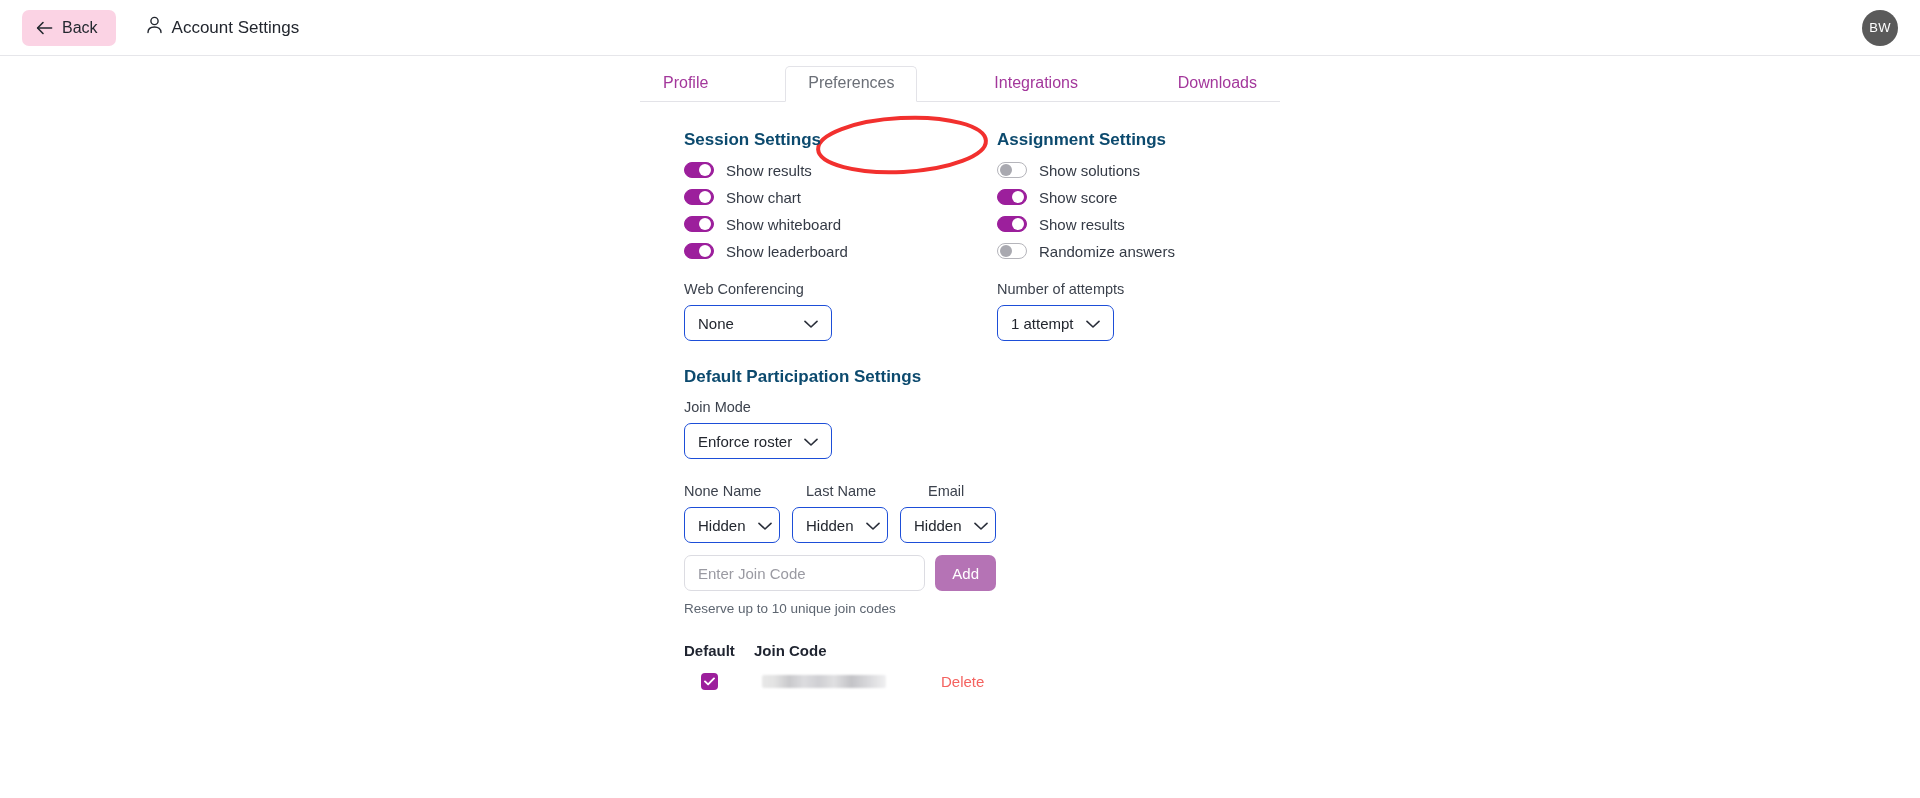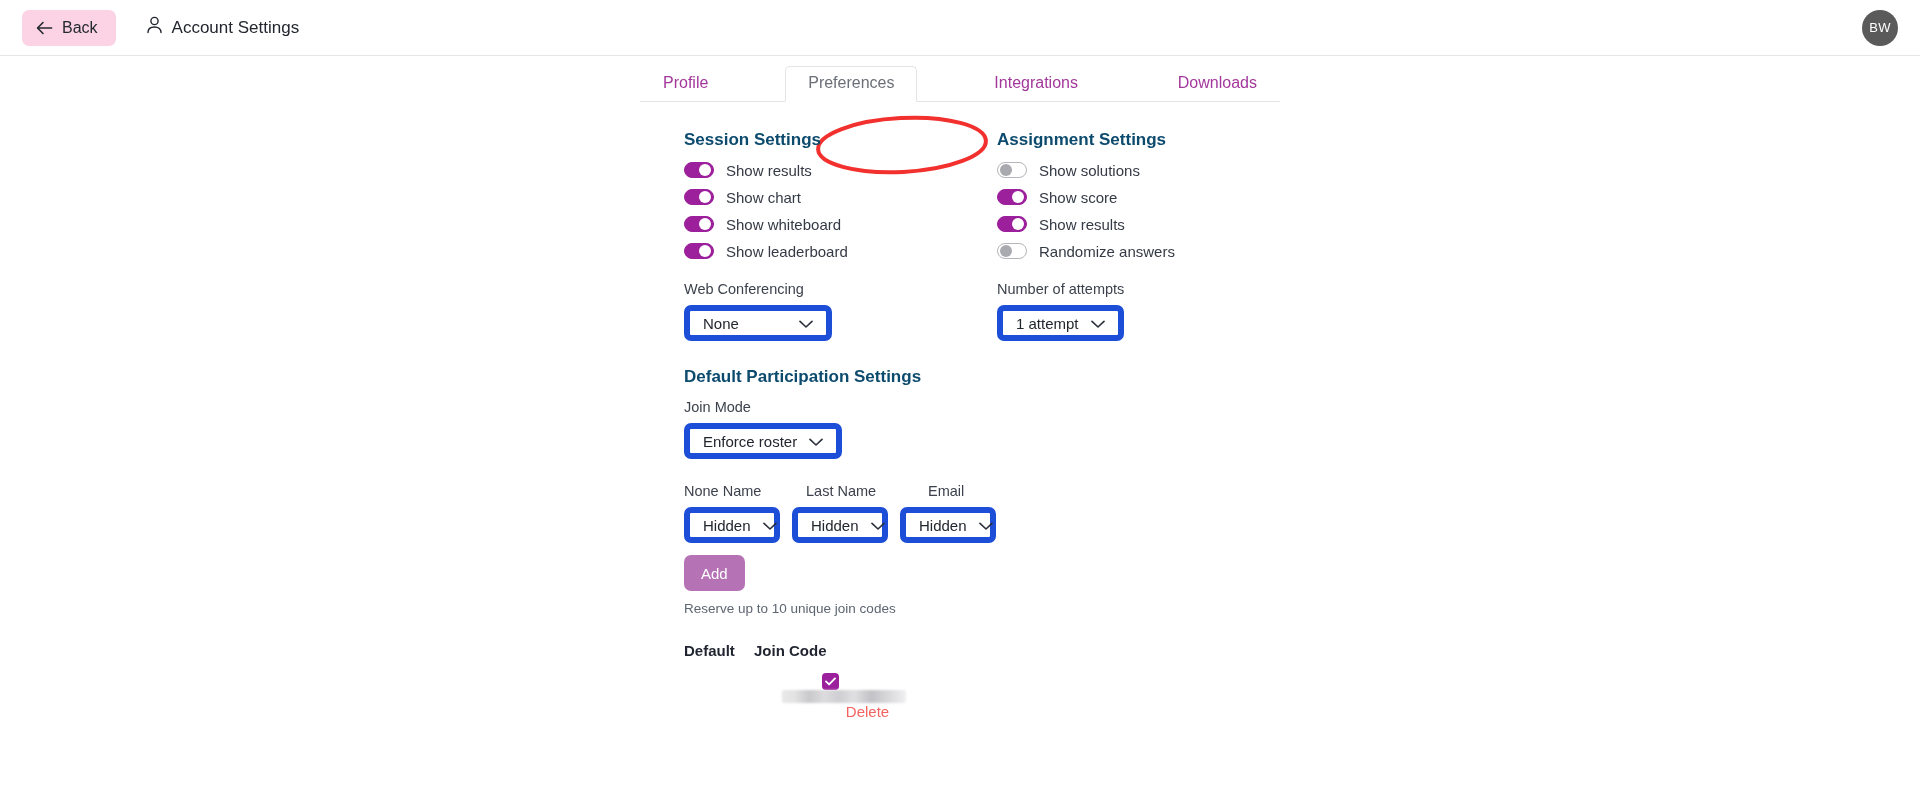--- a/index.html
+++ b/index.html
@@ -163,21 +163,21 @@
     margin: 22px 0 8px 0;
   }
   .select {
     display: inline-flex;
     align-items: center;
     justify-content: space-between;
     gap: 12px;
     height: 36px;
     min-width: 78px;
     padding: 0 13px;
-    border: 6px solid #1d4ed8;
+    border: 1px solid #1d4ed8;
     border-radius: 7px;
     background: #fff;
     font-size: 15px;
     color: #22262e;
     cursor: pointer;
     white-space: nowrap;
   }
   .select.w-wide { width: 148px; justify-content: space-between; }
   .chev { flex: none; }
 
@@ -234,21 +234,21 @@
 
   .codes-head {
     display: flex;
     margin-top: 26px;
     margin-bottom: 14px;
     font-size: 15px;
     font-weight: bold;
     color: #1f2430;
   }
   .ch-default { width: 70px; }
-  .codes-row { display: flex; align-items: center; flex-direction: column; }
+  .codes-row { display: flex; align-items: center; }
   .cb-cell { width: 70px; display: flex; }
   .checkbox {
     width: 17px; height: 17px;
     border-radius: 4px;
     background: #9c1f9c;
     display: flex;
     align-items: center;
     justify-content: center;
     cursor: pointer;
     margin-left: 17px;
@@ -401,20 +401,21 @@
           <span class="chev">
             <svg width="14" height="9" viewBox="0 0 14 9" fill="none">
                 <path d="M1 1.4 L7 7 L13 1.4" stroke="#2a2f3a" stroke-width="1.6" stroke-linecap="round" stroke-linejoin="round"></path>
               </svg>
           </span>
         </div>
       </div>
 
 
       <div class="join-row">
+        <input class="join-input" type="text" placeholder="Enter Join Code" style="">
         <button class="add-btn">Add</button>
       </div>
       <div class="hint">Reserve up to 10 unique join codes</div>
 
       <div class="codes-head">
         <span class="ch-default">Default</span>
         <span>Join Code</span>
       </div>
       <div class="codes-row">
         <span class="cb-cell">

